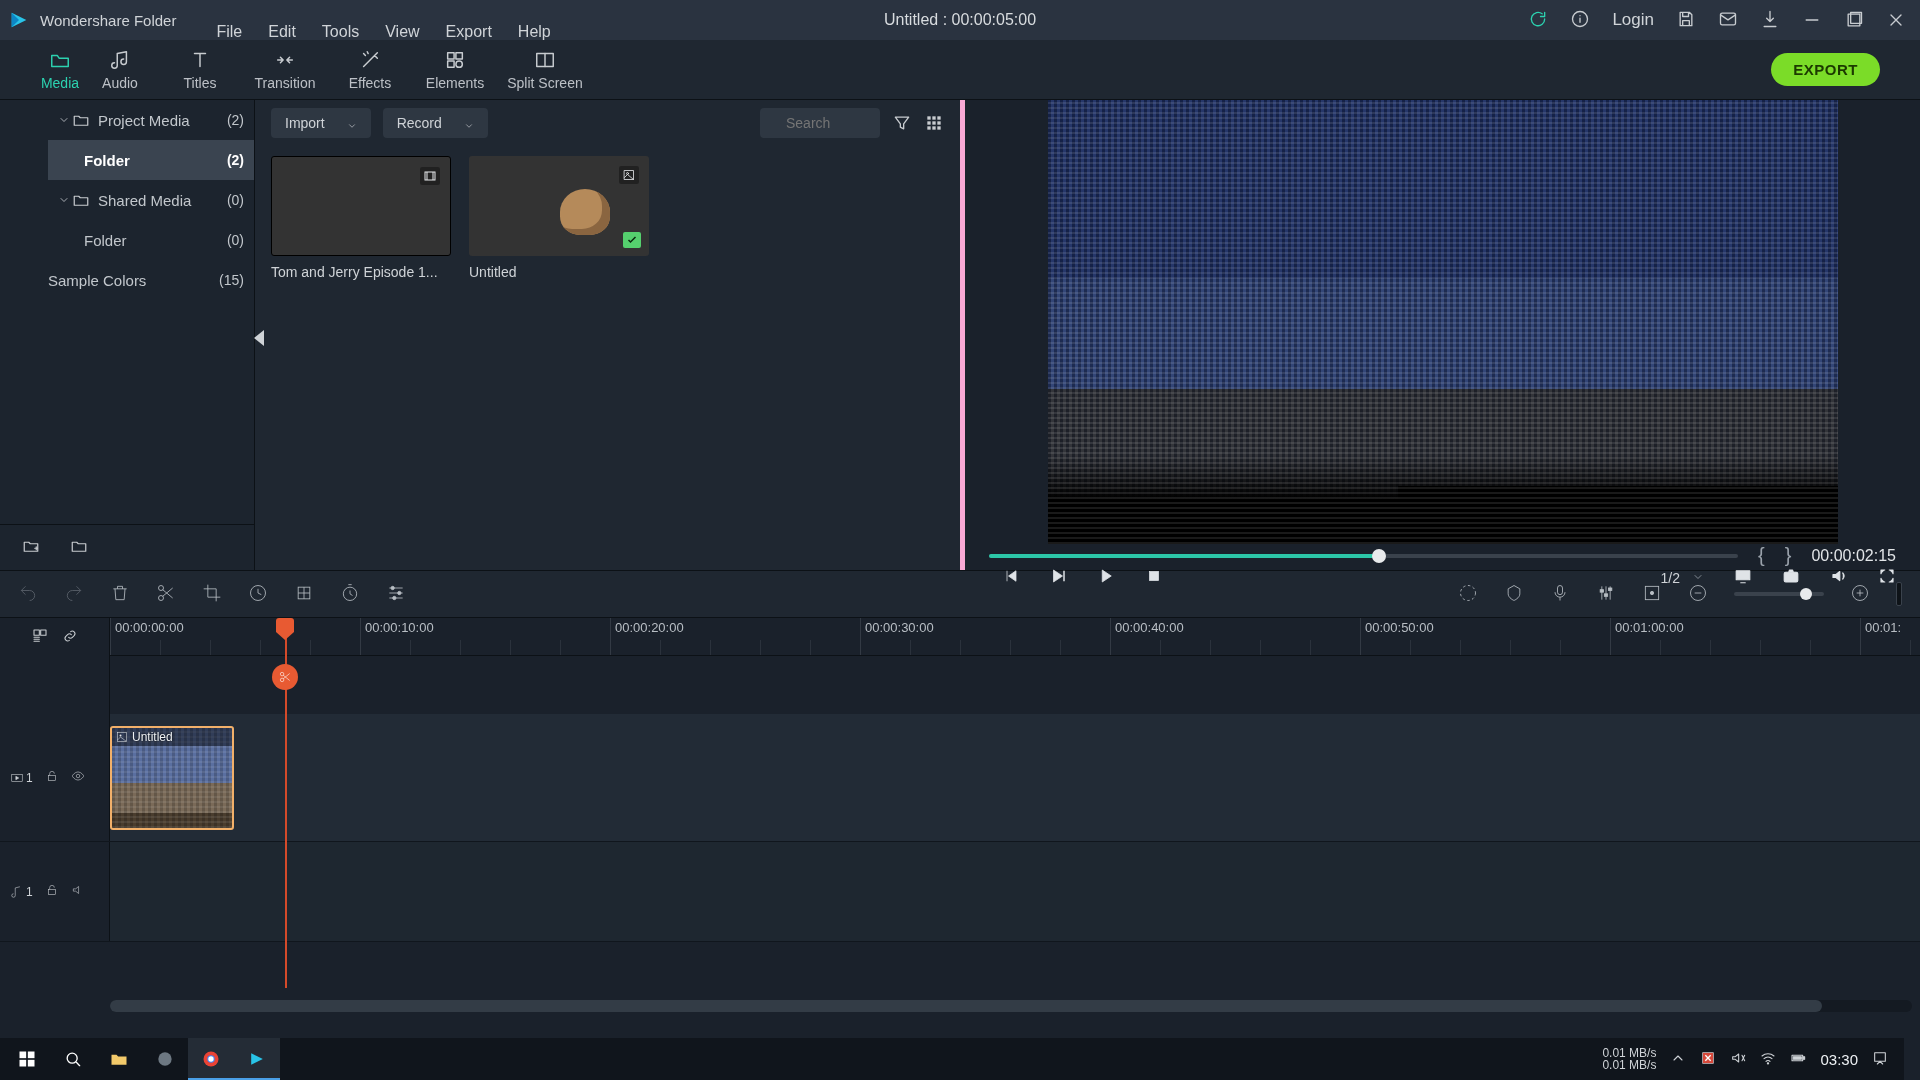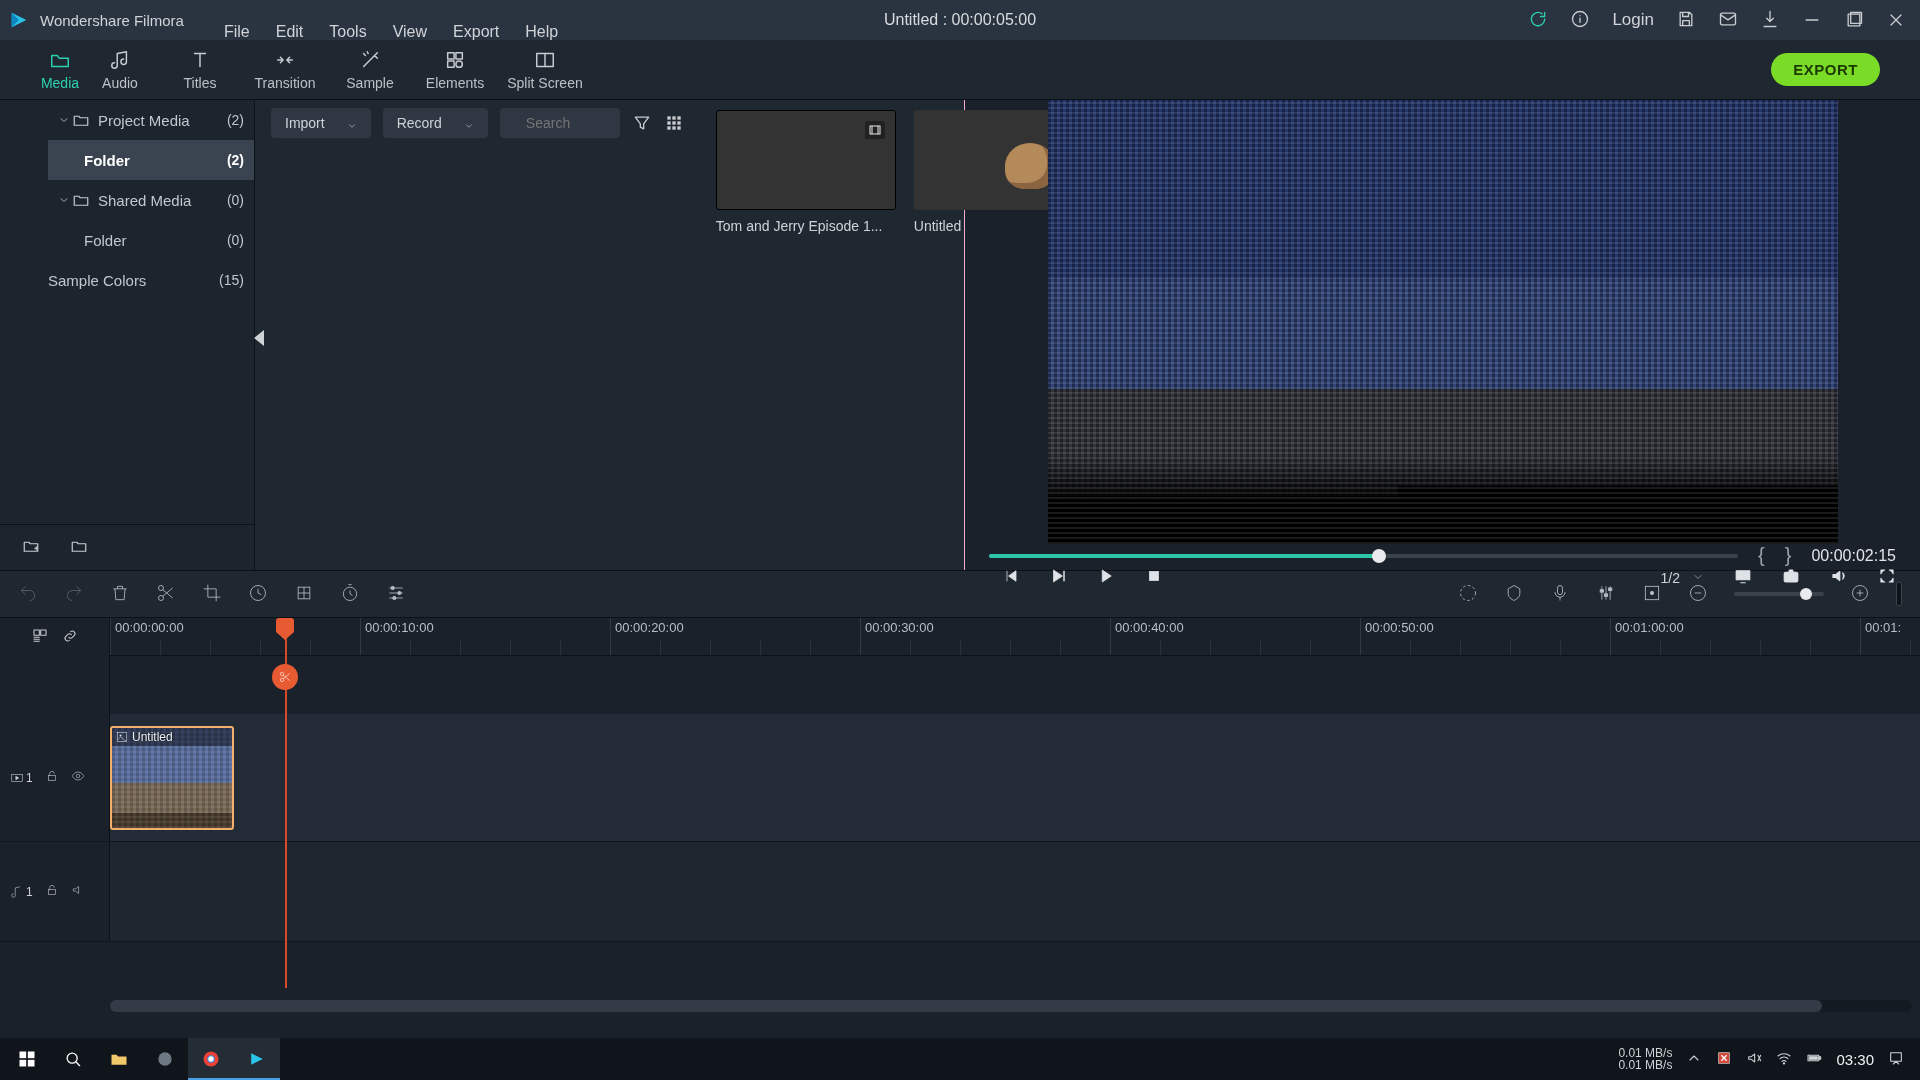--- a/index.html
+++ b/index.html
@@ -34,21 +34,21 @@
 .tree-row.sel { background: #3a4450; font-weight: 700; color: #fff; }
 .tree-row .caret { width: 14px; display: inline-flex; }
 .tree-row .folder-icn { width: 18px; margin-right: 8px; display: inline-flex; }
 .tree-row .count { margin-left: auto; font-size: 14px; }
 .tree-row.indent { padding-left: 36px; }
 .tree-row.noicon { padding-left: 0; }
 .sidebar-collapse { position: absolute; right: -10px; top: 230px; width: 0; height: 0; border-top: 8px solid transparent; border-bottom: 8px solid transparent; border-right: 10px solid #cfd3d7; cursor: pointer; }
 .left-bottom { height: 46px; border-top: 1px solid #0c1116; display: flex; align-items: center; gap: 30px; padding-left: 22px; }
 .left-bottom svg { width: 18px; height: 18px; stroke: #9fa6ad; }
 
-.center-col { flex: 1; max-width: 710px; background: #1f2731; display: flex; flex-direction: row; border-right: 1px solid #f9a8d4; }
+.center-col { flex: 1; max-width: 710px; background: #1f2731; display: flex; flex-direction: column; border-right: 5px solid #f9a8d4; }
 .media-toolbar { height: 46px; display: flex; align-items: center; padding: 0 16px; gap: 12px; }
 .dd { background: #2e3742; border-radius: 4px; height: 30px; padding: 0 14px; display: flex; align-items: center; gap: 22px; color: #cfd3d7; font-size: 14px; cursor: pointer; }
 .dd .chev { width: 10px; height: 10px; }
 .search { margin-left: auto; background: #2e3742; border-radius: 4px; height: 30px; width: 120px; display: flex; align-items: center; padding: 0 20px; gap: 6px; }
 .search input { background: transparent; border: none; color: #cfd3d7; width: 80px; outline: none; font-size: 14px; }
 .tool-icn { width: 20px; height: 20px; display: flex; align-items: center; justify-content: center; cursor: pointer; }
 .media-grid { flex: 1; padding: 10px 16px; display: flex; gap: 18px; align-items: flex-start; }
 .clip { width: 180px; }
 .clip .thumb { width: 180px; height: 100px; border-radius: 3px; position: relative; background: #333; }
 .clip .thumb .badge { position: absolute; top: 10px; right: 10px; width: 20px; height: 18px; background: rgba(0,0,0,.35); border-radius: 2px; display: flex; align-items: center; justify-content: center; }
@@ -130,21 +130,21 @@
 .playhead-line { position:absolute; top:0; bottom:60px; width:2px; background:#d44a2a; left:175px; z-index:5; }
 .playhead-head { position:absolute; top:0; left:175px; transform:translateX(-50%); width:18px; height:14px; background:#e85a32; border-radius:3px 3px 0 0; z-index:6; }
 .playhead-head::after { content:""; position:absolute; top:14px; left:0; width:0; height:0; border-left:9px solid transparent; border-right:9px solid transparent; border-top:8px solid #e85a32; }
 .playhead-scissor { position:absolute; top:46px; left:175px; transform:translateX(-50%); width:26px; height:26px; background:#e85a32; border-radius:50%; display:flex; align-items:center; justify-content:center; z-index:6; }
 .playhead-scissor svg { width:14px; height:14px; stroke:#fff; fill:none; }
 
 .tl-hscroll { position:absolute; left:110px; right:8px; bottom:36px; height:12px; background:#141a22; border-radius:6px; }
 .tl-hscroll .thumb { position:absolute; left:0; top:0; bottom:0; width:95%; background:#333c46; border-radius:6px; }
 
 
-.taskbar { position: fixed; left:0; right:0; bottom:0; height:42px; background:#10151c; display:flex; align-items:center; padding:0 4px; }
+.taskbar { position: fixed; left:0; right:16px; bottom:0; height:42px; background:#10151c; display:flex; align-items:center; padding:0 4px; }
 .taskbar .tb { width:46px; height:42px; display:flex; align-items:center; justify-content:center; }
 .taskbar .tb svg { width:20px; height:20px; }
 .taskbar .tb.active { background:#242c36; box-shadow: inset 0 -2px 0 0 #4aa0e8; }
 .taskbar .tray { margin-left:auto; display:flex; align-items:center; gap:14px; padding-right:12px; }
 .net { font-size:12px; line-height:12px; color:#cfd3d7; text-align:right; }
 .clock { font-size:15px; color:#eef1f4; }
 .taskbar .tray svg { width:16px; height:16px; stroke:#cfd3d7; fill:none; }
 
 
 svg.line { fill:none; stroke:#c8ccd0; stroke-width:1.6; stroke-linecap:round; stroke-linejoin:round; }
@@ -152,21 +152,21 @@
 </head>
 <body>
 
 <div class="titlebar">
   <div class="logo">
     <svg viewBox="0 0 24 24">
         <path d="M4 4 L20 12 L4 20 Z" fill="#29c4e8"></path>
         <path d="M4 4 L12 12 L4 20 Z" fill="#0d86c4"></path>
       </svg>
   </div>
-  <div class="appname">Wondershare Filmora</div>
+  <div class="appname">Wondershare Folder</div>
   <div class="menus">
     <span>File</span>
     <span>Edit</span>
     <span>Tools</span>
     <span>View</span>
     <span>Export</span>
     <span>Help</span>
   </div>
   <div class="doc-title">Untitled : 00:00:05:00</div>
   <div class="right">
@@ -229,21 +229,21 @@
   <div class="mode wide">
     <svg class="line" viewBox="0 0 24 24">
         <path d="M4 12h6m0 0l-3-3m3 3l-3 3 M20 12h-6m0 0l3-3m-3 3l3 3"></path>
       </svg>
     <span>Transition</span>
   </div>
   <div class="mode">
     <svg class="line" viewBox="0 0 24 24">
         <path d="M5 19L17 7m0 0l3-3m-3 3l3 3M5 5l2 2M9 3l1 2"></path>
       </svg>
-    <span>Sample</span>
+    <span>Effects</span>
   </div>
   <div class="mode wide">
     <svg class="line" viewBox="0 0 24 24">
         <rect x="4" y="4" width="7" height="7"></rect>
         <rect x="13" y="4" width="7" height="7"></rect>
         <rect x="4" y="13" width="7" height="7"></rect>
         <circle cx="16.5" cy="16.5" r="3.5"></circle>
       </svg>
     <span>Elements</span>
   </div>

